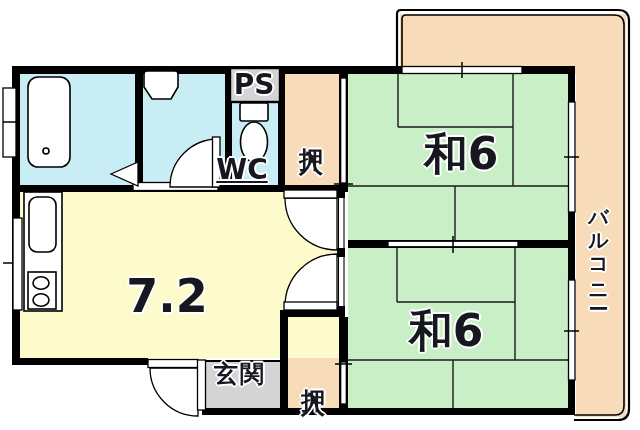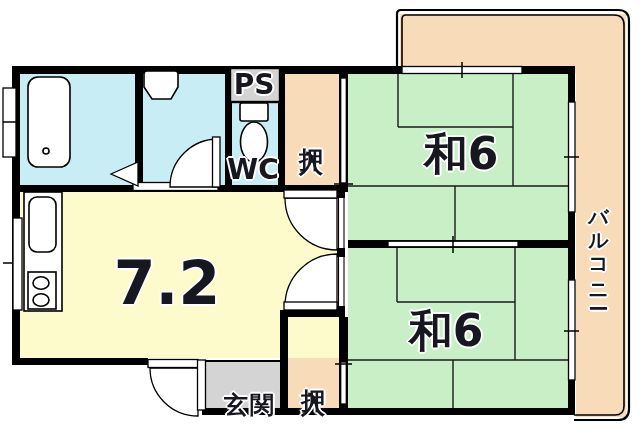--- a/index.html
+++ b/index.html
@@ -123,21 +123,21 @@
       <rect class="wh" x="284" y="190" width="53" height="8"></rect>
       <path class="wh" stroke-width="1.15" d="M337,306 L285,306 A52,52 0 0 1 337,254 Z"></path>
       <rect class="wh" x="284" y="302" width="53" height="8"></rect>
       <path class="wh" stroke-width="1.2" d="M198,368 L150,368 A48,48 0 0 0 198,416 Z"></path>
       <rect class="wh" stroke-width="1.4" x="148" y="359.5" width="50" height="8"></rect>
       <rect class="wh" x="197.5" y="360" width="8" height="50"></rect>
     </g>
   </svg>
 
   <div class="lbl" style="left:254px;top:85px;font-size:28px;text-align:right;">PS</div>
-  <div class="lbl" style="left:253px;top:170px;font-size:28px;">WC</div>
+  <div class="lbl" style="left:242px;top:170px;font-size:28px;text-decoration:underline;">WC</div>
   <div class="lbl vert" style="left:311px;top:131px;font-size:24px;letter-spacing:2px;">押入</div>
   <div class="lbl vert" style="left:313px;top:372px;font-size:24px;letter-spacing:2px;">押入</div>
-  <div class="lbl" style="left:167px;top:283px;font-size:60px;">7.2</div>
+  <div class="lbl" style="left:167px;top:296px;font-size:46px;">7.2</div>
   <div class="lbl" style="left:461px;top:154px;font-size:44px;">和6</div>
   <div class="lbl" style="left:446px;top:331px;font-size:44px;">和6</div>
-  <div class="lbl" style="left:240px;top:405px;font-size:24px;letter-spacing:2px;margin-left:10px;">玄関</div>
+  <div class="lbl" style="left:240px;top:374px;font-size:24px;letter-spacing:2px;">玄関</div>
   <div class="lbl vert" style="left:599px;top:247px;font-size:20px;letter-spacing:3px;">バルコニー</div>
 </div>
 
 </body></html>

